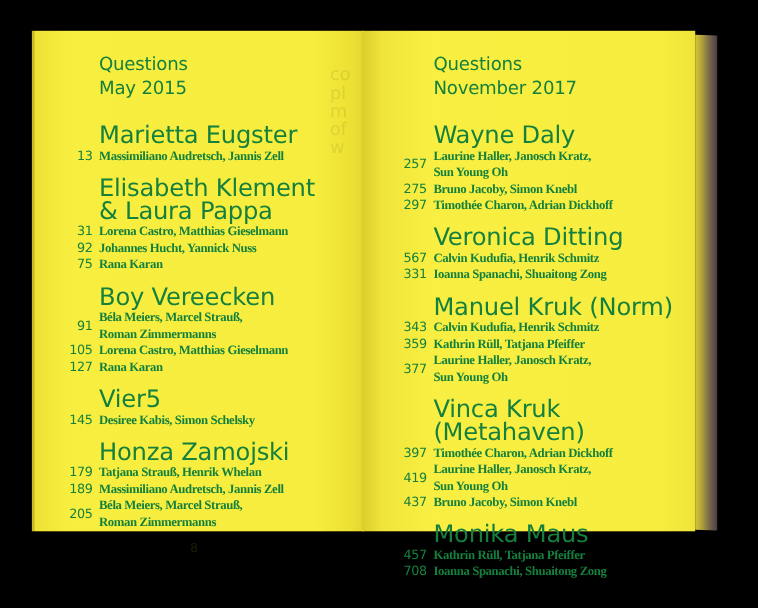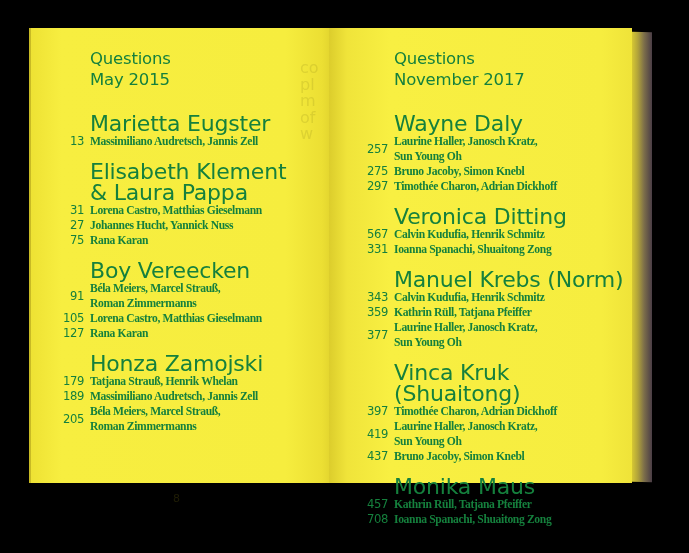--- a/index.html
+++ b/index.html
@@ -71,21 +71,21 @@
           </div>
         </div>
         <div class="group">
           <div class="group-title" style="white-space: pre-line;">Elisabeth Klement
 &amp; Laura Pappa</div>
           <div class="entry">
             <span class="pg">31</span>
             <span class="names">Lorena Castro, Matthias Gieselmann</span>
           </div>
           <div class="entry">
-            <span class="pg">27</span>
+            <span class="pg">92</span>
             <span class="names">Johannes Hucht, Yannick Nuss</span>
           </div>
           <div class="entry">
             <span class="pg">75</span>
             <span class="names">Rana Karan</span>
           </div>
         </div>
         <div class="group">
           <div class="group-title" style="white-space: pre-line;">Boy Vereecken</div>
           <div class="entry">
@@ -93,20 +93,27 @@
             <span class="names">Béla Meiers, Marcel Strauß,
 Roman Zimmermanns</span>
           </div>
           <div class="entry">
             <span class="pg">105</span>
             <span class="names">Lorena Castro, Matthias Gieselmann</span>
           </div>
           <div class="entry">
             <span class="pg">127</span>
             <span class="names">Rana Karan</span>
+          </div>
+        </div>
+        <div class="group">
+          <div class="group-title" style="white-space: pre-line;">Vier5</div>
+          <div class="entry">
+            <span class="pg">145</span>
+            <span class="names">Desiree Kabis, Simon Schelsky</span>
           </div>
         </div>
         <div class="group">
           <div class="group-title" style="white-space: pre-line;">Honza Zamojski</div>
           <div class="entry">
             <span class="pg">179</span>
             <span class="names">Tatjana Strauß, Henrik Whelan</span>
           </div>
           <div class="entry">
             <span class="pg">189</span>
@@ -149,37 +156,37 @@
           <div class="entry">
             <span class="pg">567</span>
             <span class="names">Calvin Kudufia, Henrik Schmitz</span>
           </div>
           <div class="entry">
             <span class="pg">331</span>
             <span class="names">Ioanna Spanachi, Shuaitong Zong</span>
           </div>
         </div>
         <div class="group">
-          <div class="group-title" style="white-space: pre-line;">Manuel Krebs (Norm)</div>
+          <div class="group-title" style="white-space: pre-line;">Manuel Kruk (Norm)</div>
           <div class="entry">
             <span class="pg">343</span>
             <span class="names">Calvin Kudufia, Henrik Schmitz</span>
           </div>
           <div class="entry">
             <span class="pg">359</span>
             <span class="names">Kathrin Rüll, Tatjana Pfeiffer</span>
           </div>
           <div class="entry">
             <span class="pg">377</span>
             <span class="names">Laurine Haller, Janosch Kratz,
 Sun Young Oh</span>
           </div>
         </div>
         <div class="group">
-          <div class="group-title" style="white-space: pre-line;">Vinca Kruk (Shuaitong)</div>
+          <div class="group-title" style="white-space: pre-line;">Vinca Kruk (Metahaven)</div>
           <div class="entry">
             <span class="pg">397</span>
             <span class="names">Timothée Charon, Adrian Dickhoff</span>
           </div>
           <div class="entry">
             <span class="pg">419</span>
             <span class="names">Laurine Haller, Janosch Kratz,
 Sun Young Oh</span>
           </div>
           <div class="entry">

